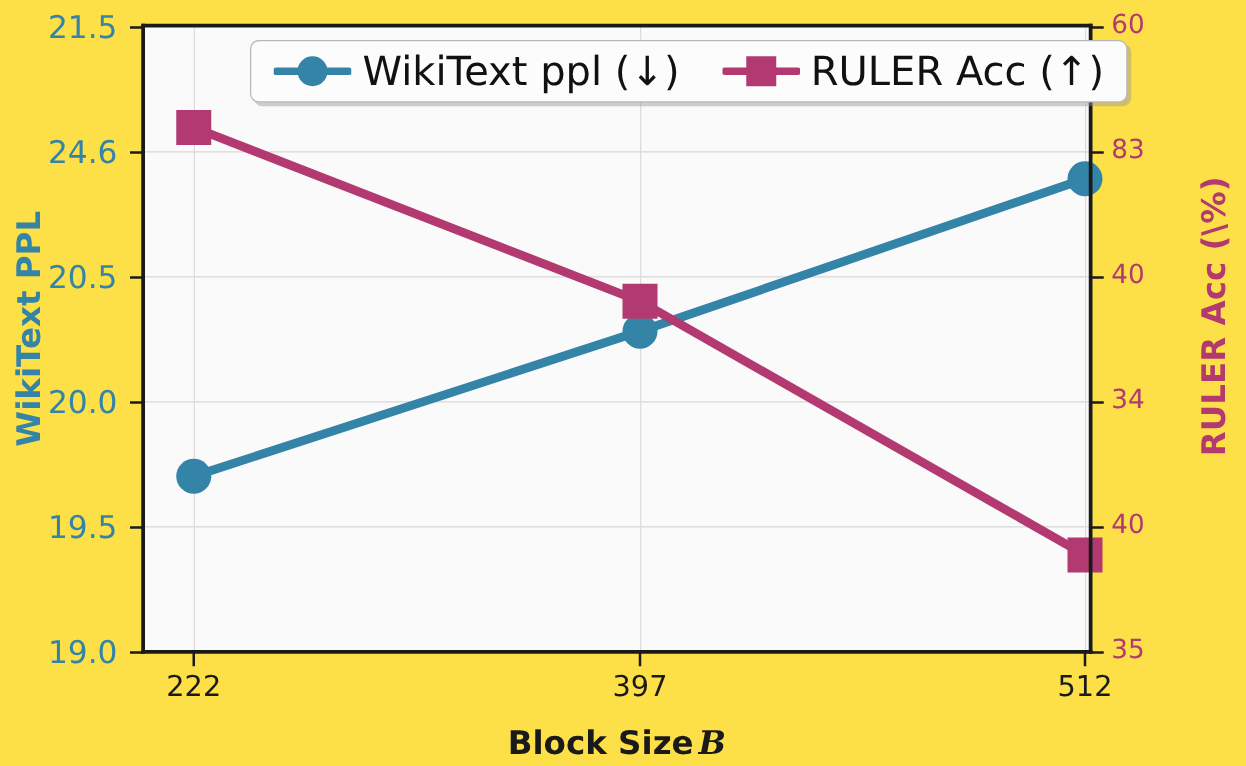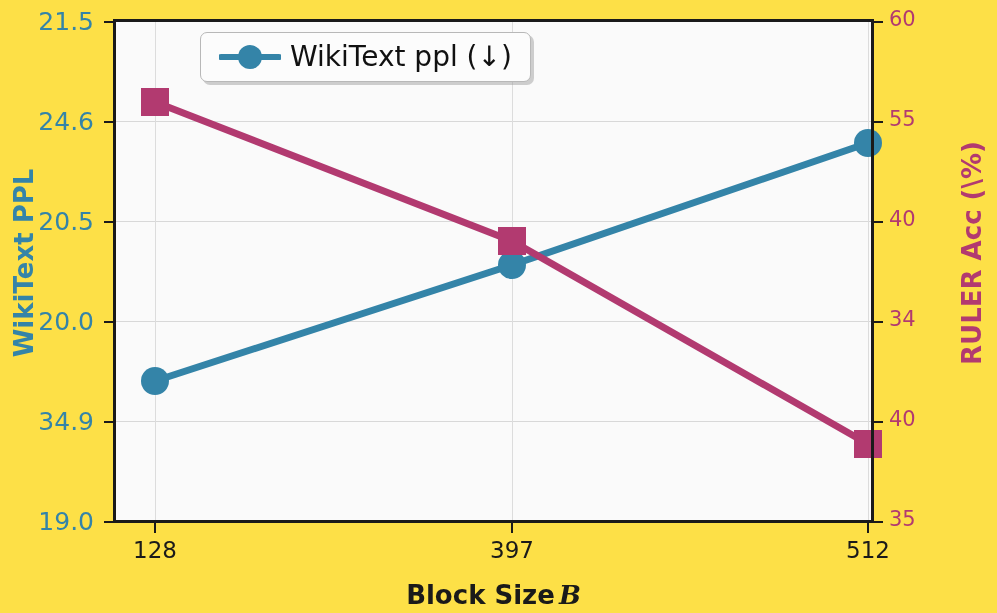--- a/index.html
+++ b/index.html
@@ -171,21 +171,21 @@
     border-radius: 7px;
     box-shadow: 3px 3px 0 rgba(150,150,150,0.45);
     box-sizing: border-box;
   }
   .legend-entry {
     display: flex;
     align-items: center;
     gap: 9px;
   }
   .legend-label {
-    font-size: 28px;
+    font-size: 32px;
     color: #111111;
     white-space: nowrap;
     line-height: 1;
   }
   .legend-swatch { display: block; }
 </style>
 </head>
 <body>
 
 <div id="figure">
@@ -223,52 +223,59 @@
   <div class="tick-left" style="top:121px"></div>
   <div class="tick-left" style="top:221px"></div>
   <div class="tick-left" style="top:321px"></div>
   <div class="tick-left" style="top:421px"></div>
   <div class="tick-left" style="top:521px"></div>
 
   <div class="ticklabel-left" style="top:9px;   right:903px">21.5</div>
   <div class="ticklabel-left" style="top:109px; right:903px">24.6</div>
   <div class="ticklabel-left" style="top:209px; right:903px">20.5</div>
   <div class="ticklabel-left" style="top:309px; right:903px">20.0</div>
-  <div class="ticklabel-left" style="top:409px; right:903px">34.9</div>
+  <div class="ticklabel-left" style="top:409px; right:903px">19.5</div>
   <div class="ticklabel-left" style="top:509px; right:903px">19.0</div>
 
   <div class="tick-right" style="top:21px"></div>
   <div class="tick-right" style="top:121px"></div>
   <div class="tick-right" style="top:221px"></div>
   <div class="tick-right" style="top:321px"></div>
   <div class="tick-right" style="top:421px"></div>
   <div class="tick-right" style="top:521px"></div>
 
   <div class="ticklabel-right" style="top:9px">60</div>
-  <div class="ticklabel-right" style="top:109px">55</div>
+  <div class="ticklabel-right" style="top:109px">83</div>
   <div class="ticklabel-right" style="top:209px">40</div>
   <div class="ticklabel-right" style="top:309px">34</div>
   <div class="ticklabel-right" style="top:409px">40</div>
   <div class="ticklabel-right" style="top:509px">35</div>
 
   <div class="tick-bottom" style="left:154px"></div>
   <div class="tick-bottom" style="left:511px"></div>
   <div class="tick-bottom" style="left:867px"></div>
 
-  <div class="ticklabel-bottom" style="left:155px">128</div>
+  <div class="ticklabel-bottom" style="left:155px">222</div>
   <div class="ticklabel-bottom" style="left:512px">397</div>
   <div class="ticklabel-bottom" style="left:868px">512</div>
 
   <div id="ylabel-left">WikiText PPL</div>
   <div id="ylabel-right">RULER Acc (\%)</div>
   <div id="xlabel"><span>Block Size</span><span class="mathvar">B</span></div>
 
   <div id="legend">
     <div class="legend-entry">
       <svg class="legend-swatch" width="62" height="28">
         <line x1="2" y1="14" x2="60" y2="14" stroke="#3484a8" stroke-width="6" stroke-linecap="round"></line>
         <circle cx="31" cy="14" r="12" fill="#3484a8"></circle>
       </svg>
       <span class="legend-label">WikiText ppl (↓)</span>
     </div>
+    <div class="legend-entry">
+      <svg class="legend-swatch" width="62" height="28">
+        <line x1="2" y1="14" x2="60" y2="14" stroke="#b23a70" stroke-width="6" stroke-linecap="round"></line>
+        <rect x="19" y="2" width="24" height="24" fill="#b23a70"></rect>
+      </svg>
+      <span class="legend-label">RULER Acc (↑)</span>
+    </div>
   </div>
 
 </div>
 
 </body></html>

